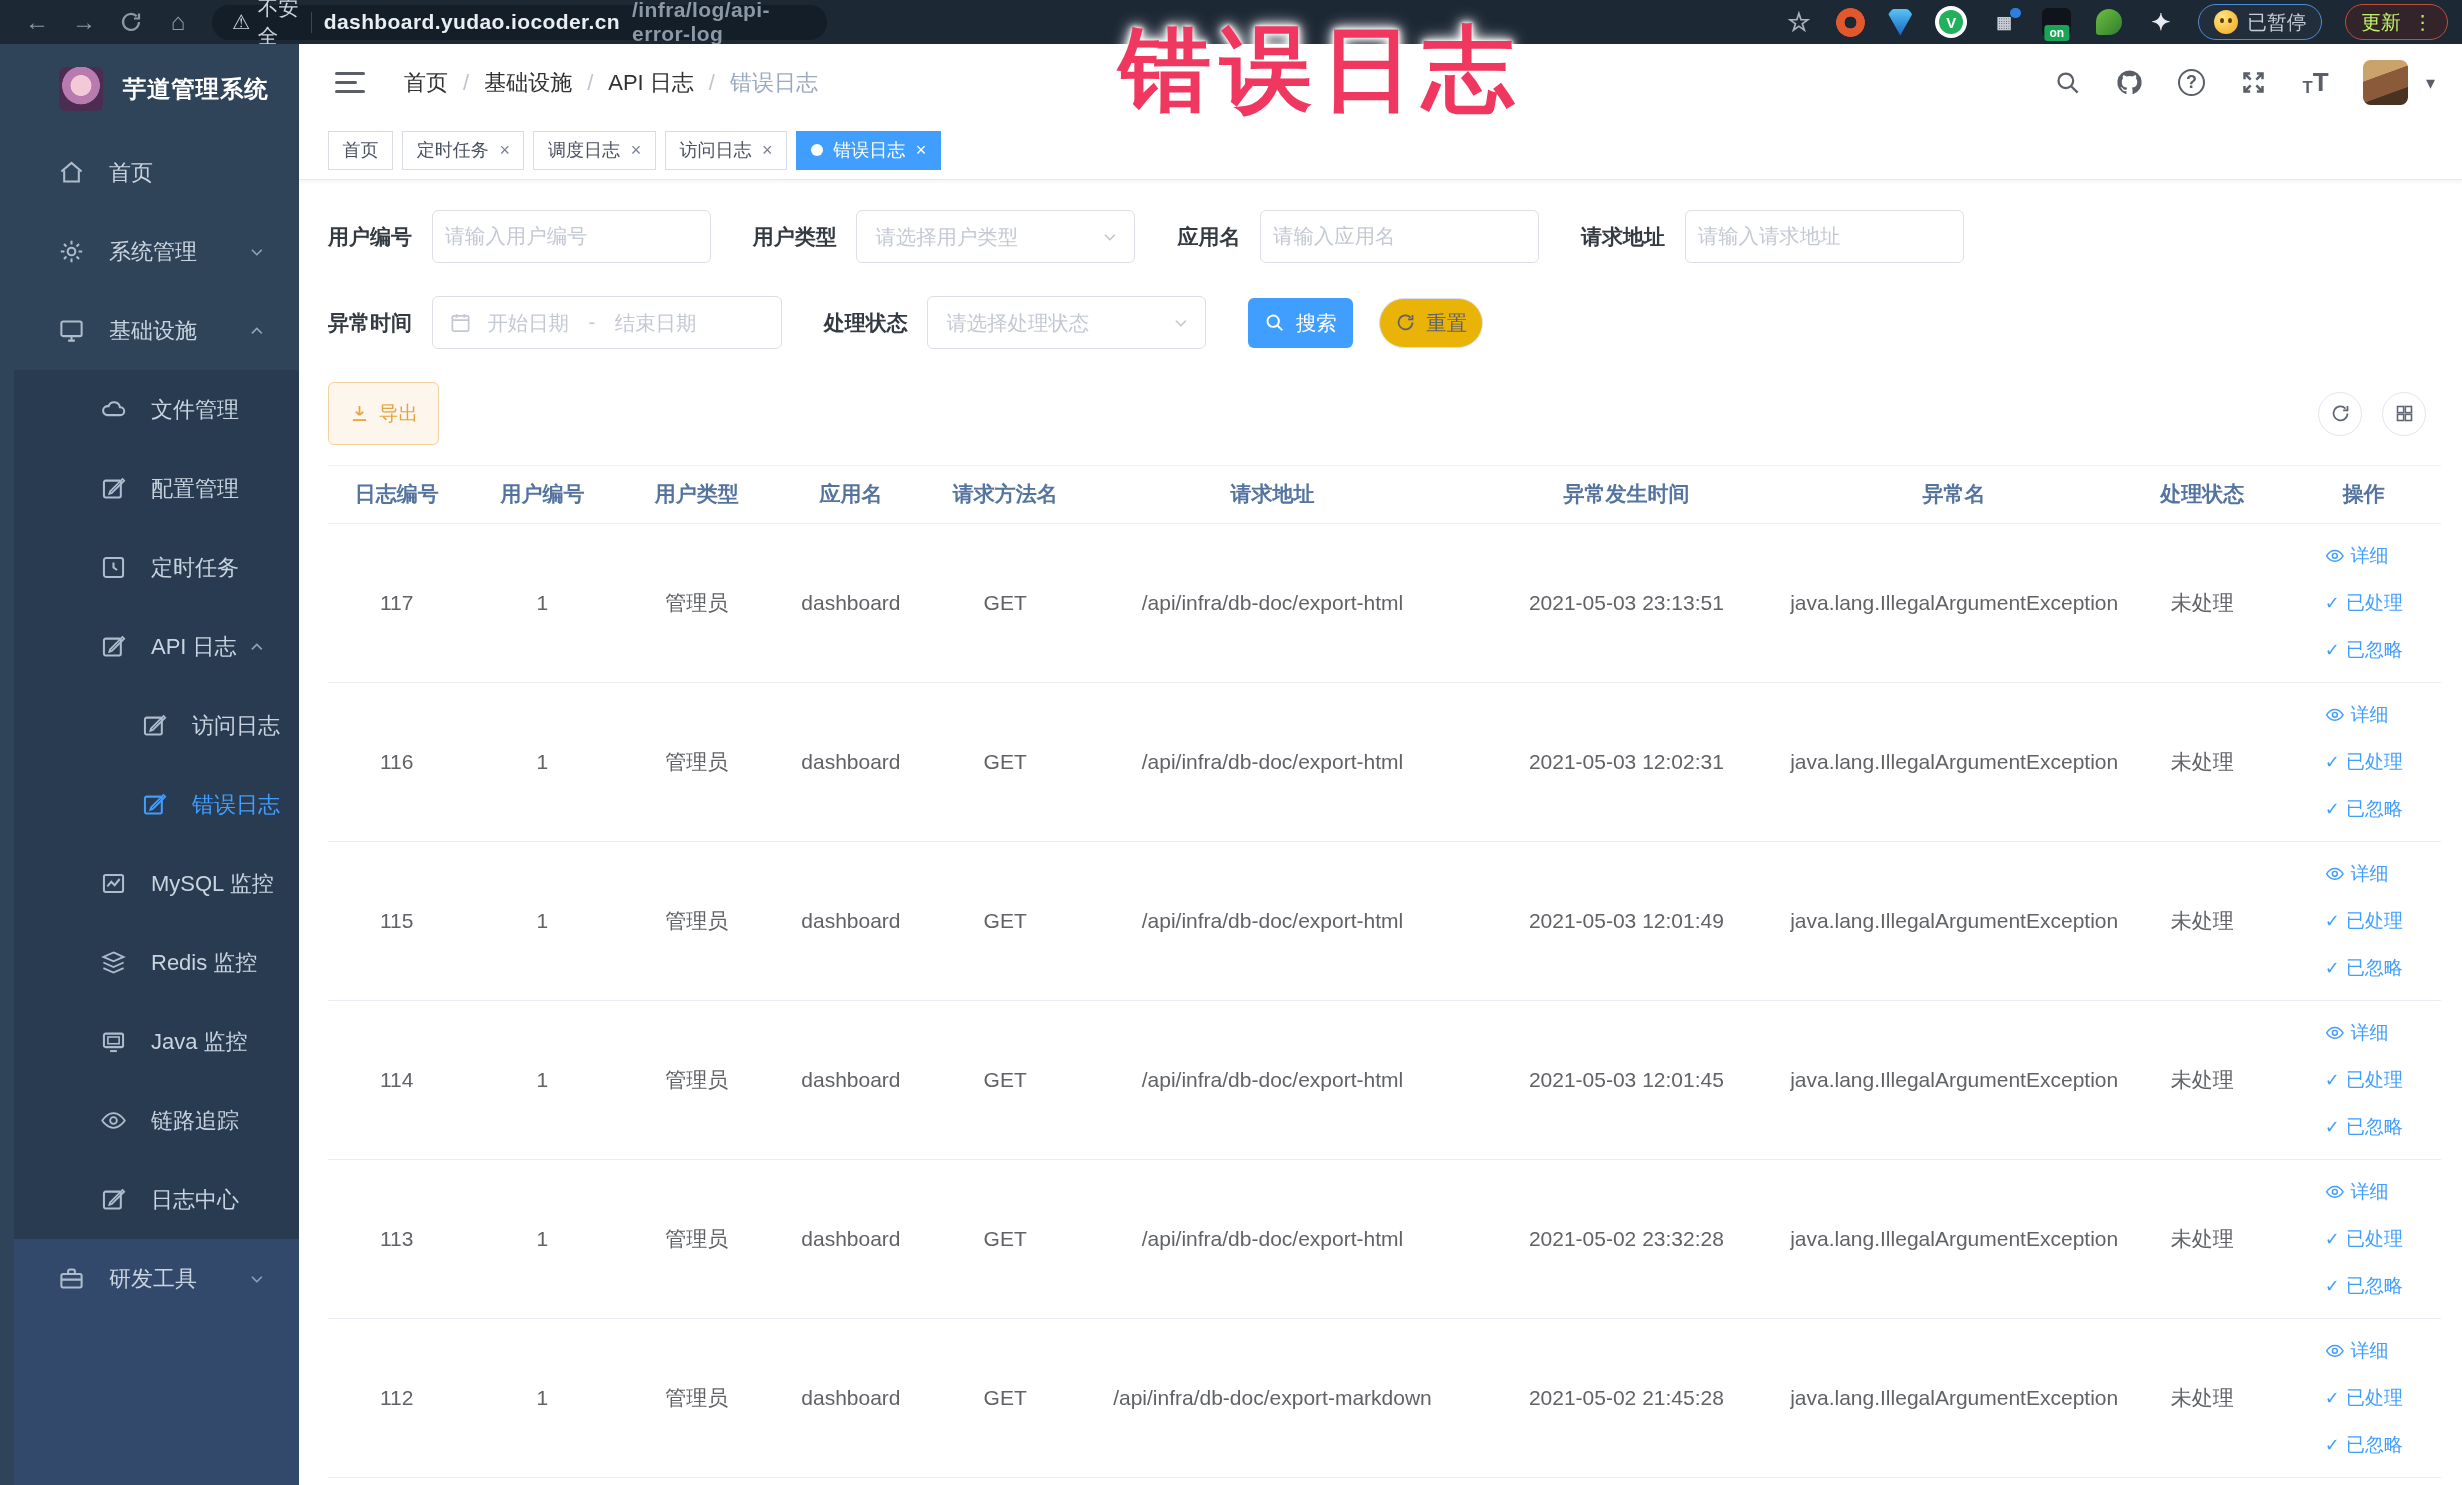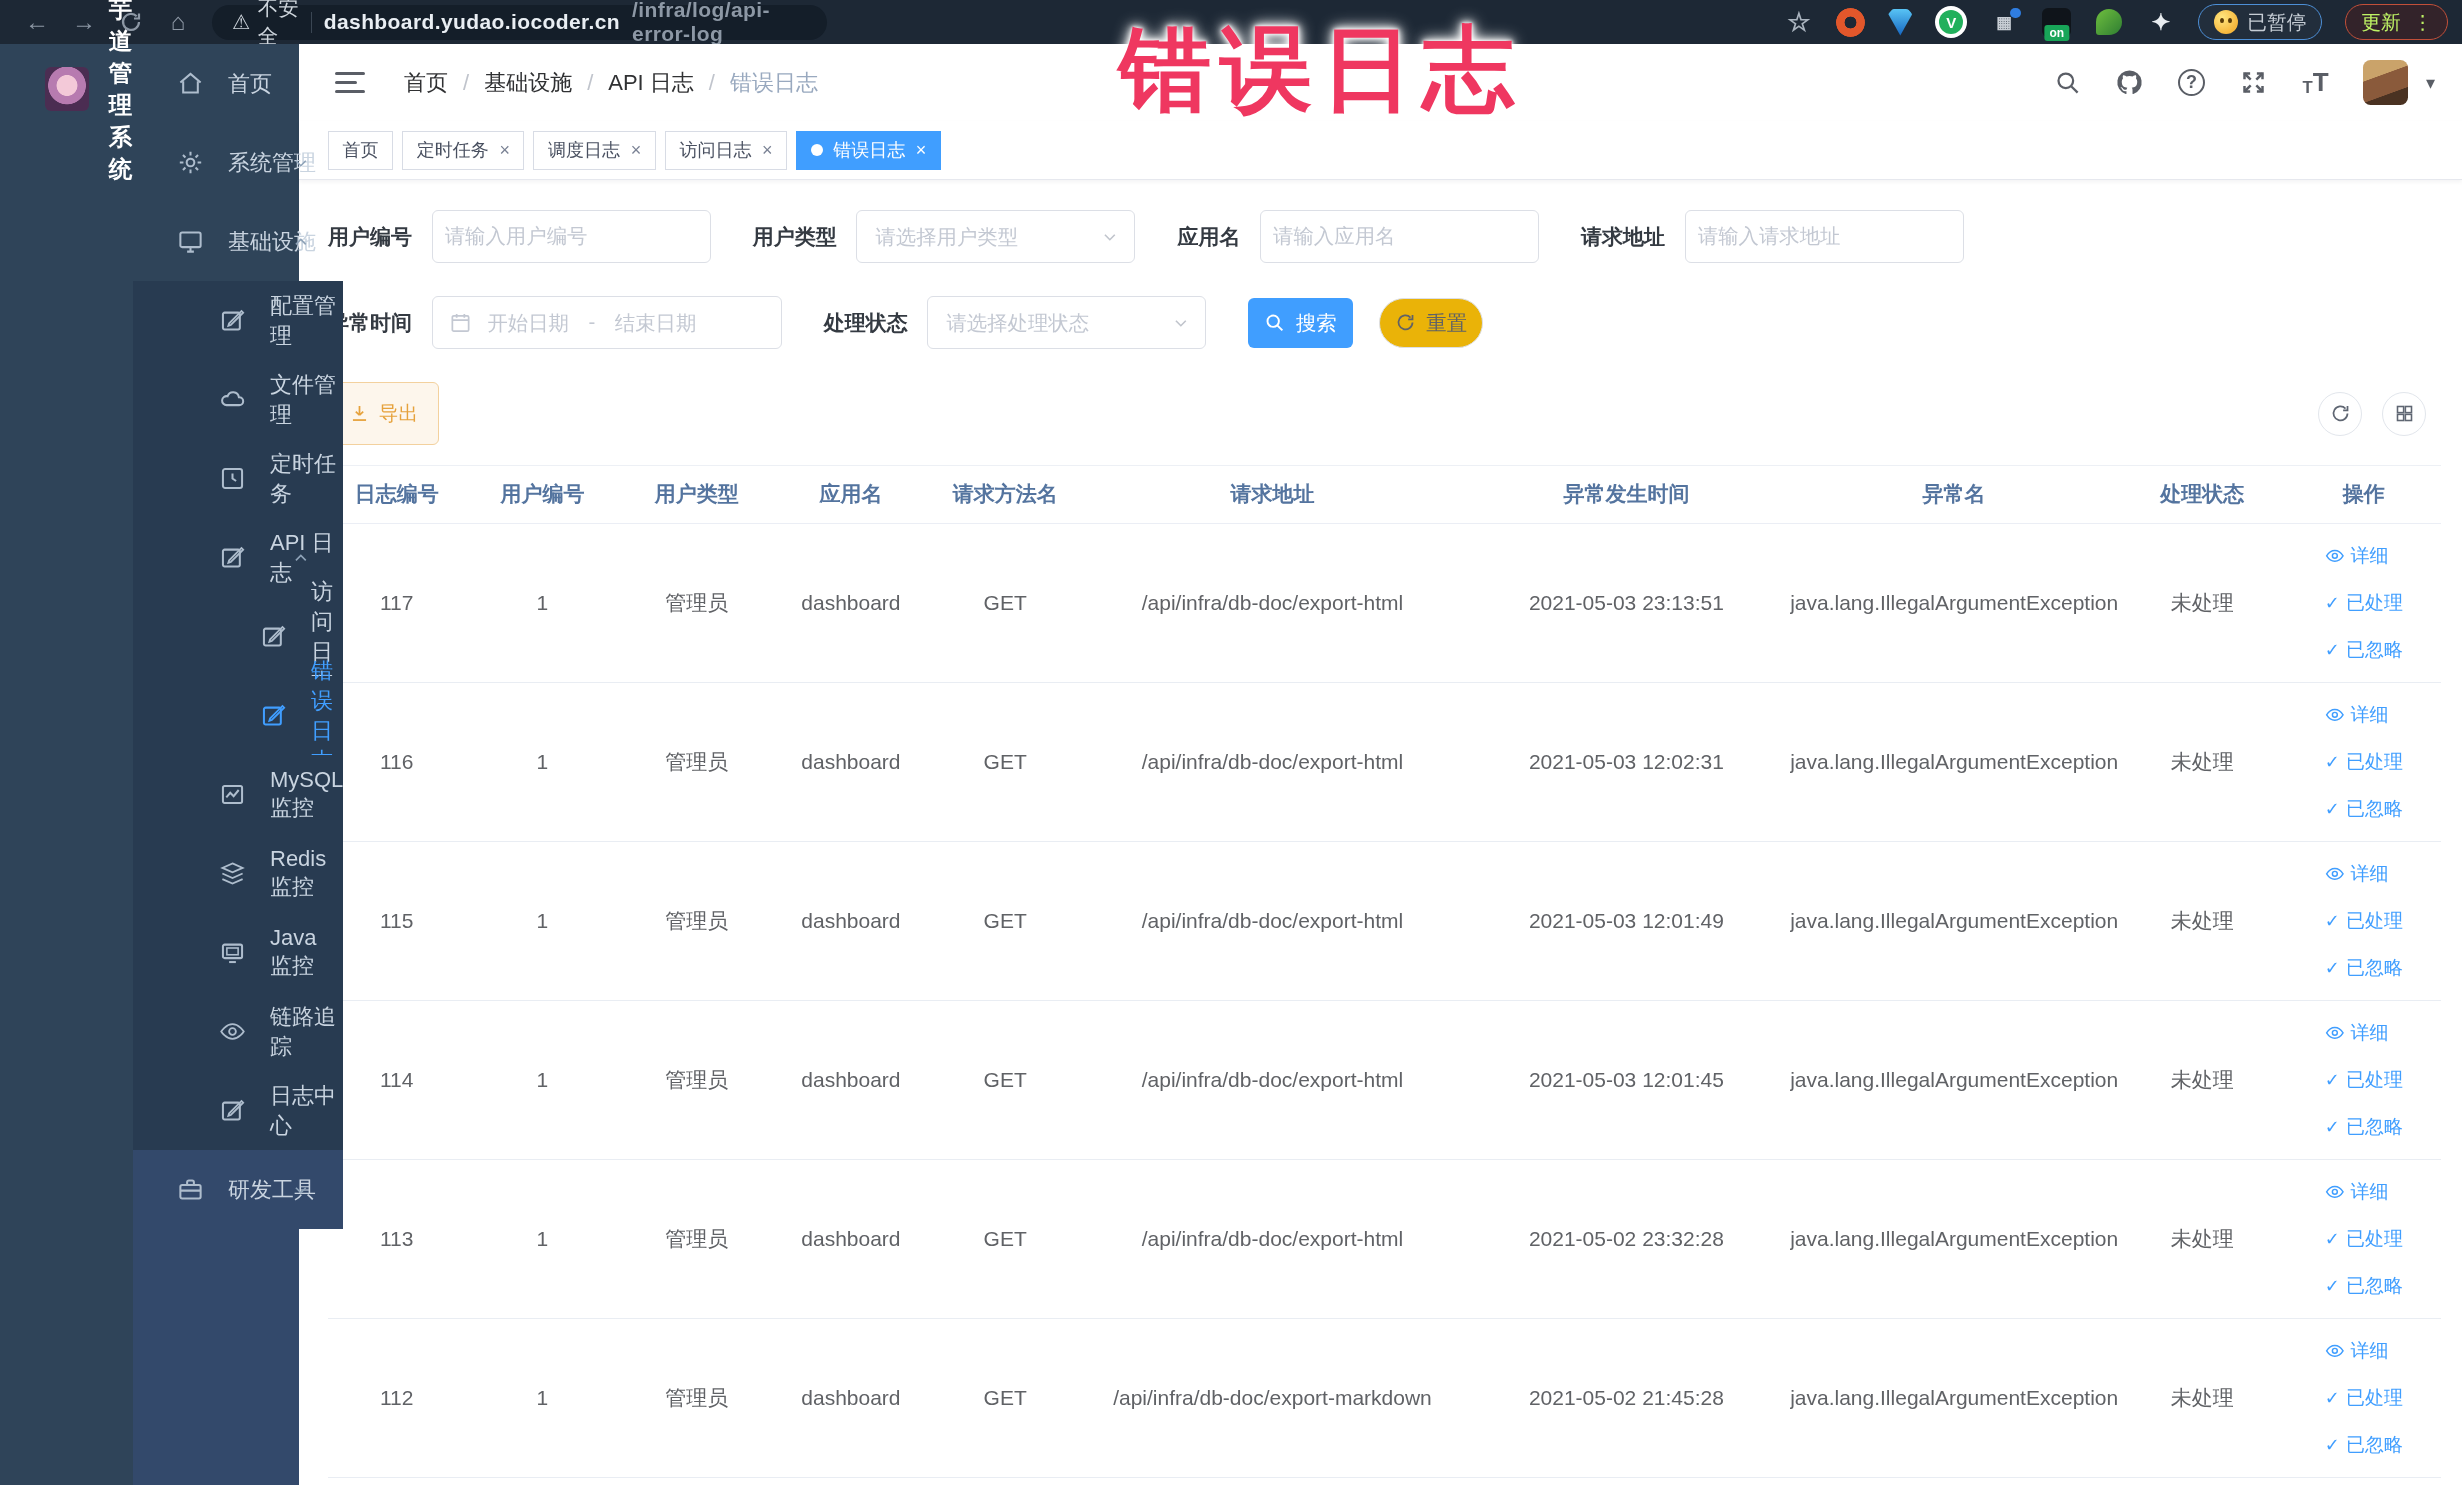--- a/index.html
+++ b/index.html
@@ -43,21 +43,21 @@
   .update-pill span { color:#bef264; font-size:19.7px; }
   .kebab { color:#aab4bf; font-size:21px; }
 
   
   .overlay-title { position:absolute; left:1119px; top:7.6px; z-index:60; font-size:92px; font-weight:700;
                    letter-spacing:9px; color:#ef3760; pointer-events:none;
                    text-shadow:0 0 3px #fff, 0 0 6.8px #fff, 0 0 12px #fff, 0 0 16.7px #fff; }
 
   
   .app { display:flex; height:1442px; }
-  .sidebar { width:299px; flex-shrink:0; background:#2f4459; display:flex; flex-direction:row; }
+  .sidebar { width:299px; flex-shrink:0; background:#2f4459; display:flex; flex-direction:column;padding-left:14px; }
   .logo-row { height:89px; display:flex; align-items:center; padding-left:45px; gap:19.7px; }
   .logo-img { width:44px; height:44px; border-radius:6px; flex-shrink:0;
               background:radial-gradient(circle at 50% 42%, #f3c9d8 0 30%, #b77bb0 32% 55%, #4b2d52 57%); }
   .logo-title { color:#fff; font-size:23.5px; font-weight:700; letter-spacing:0.8px; }
   .menu { flex:1; display:flex; flex-direction:column; }
   .menu-item { height:79px; display:flex; align-items:center; gap:24px; padding-left:44px;
                color:#c9d4e0; font-size:22px; cursor:pointer; position:relative; }
   .menu-item .mi { width:27px; height:27px; color:#aebdcd; flex-shrink:0; }
   .menu-item .chev { position:absolute; right:32px; color:#8fa3b8; }
   .sub { background:#283b51; }
@@ -221,31 +221,31 @@
             <path d="M9 21h6M12 17v4" stroke="currentColor" stroke-width="1.8"></path>
           </svg>
         <span>基础设施</span>
         <svg class="chev" width="19.7" height="19.7" viewBox="0 0 24 24">
             <path d="M6 15l6-6 6 6" fill="none" stroke="currentColor" stroke-width="2"></path>
           </svg>
       </div>
 
       <div class="menu-item lvl2 sub">
         <svg class="mi" viewBox="0 0 24 24">
+            <path d="M7 17a4 4 0 1 1 .6-7.9A5.2 5.2 0 0 1 17.7 10h.3a3.5 3.5 0 1 1 0 7H7z" fill="none" stroke="currentColor" stroke-width="1.8"></path>
+          </svg>
+        <span>文件管理</span>
+      </div>
+
+      <div class="menu-item lvl2 sub">
+        <svg class="mi" viewBox="0 0 24 24">
             <rect x="3.5" y="5" width="15" height="15" rx="1.5" fill="none" stroke="currentColor" stroke-width="1.8"></rect>
             <path d="M9 14.5 20 3.5l1.5 1.5L10.5 16l-2.2.7z" fill="none" stroke="currentColor" stroke-width="1.6"></path>
           </svg>
         <span>配置管理</span>
-      </div>
-
-      <div class="menu-item lvl2 sub">
-        <svg class="mi" viewBox="0 0 24 24">
-            <path d="M7 17a4 4 0 1 1 .6-7.9A5.2 5.2 0 0 1 17.7 10h.3a3.5 3.5 0 1 1 0 7H7z" fill="none" stroke="currentColor" stroke-width="1.8"></path>
-          </svg>
-        <span>文件管理</span>
       </div>
 
       <div class="menu-item lvl2 sub">
         <svg class="mi" viewBox="0 0 24 24">
             <rect x="3.5" y="3.5" width="17" height="17" rx="2" fill="none" stroke="currentColor" stroke-width="1.8"></rect>
             <path d="M12 7.5V12l3.2 2.2" fill="none" stroke="currentColor" stroke-width="1.8"></path>
           </svg>
         <span>定时任务</span>
       </div>
 

